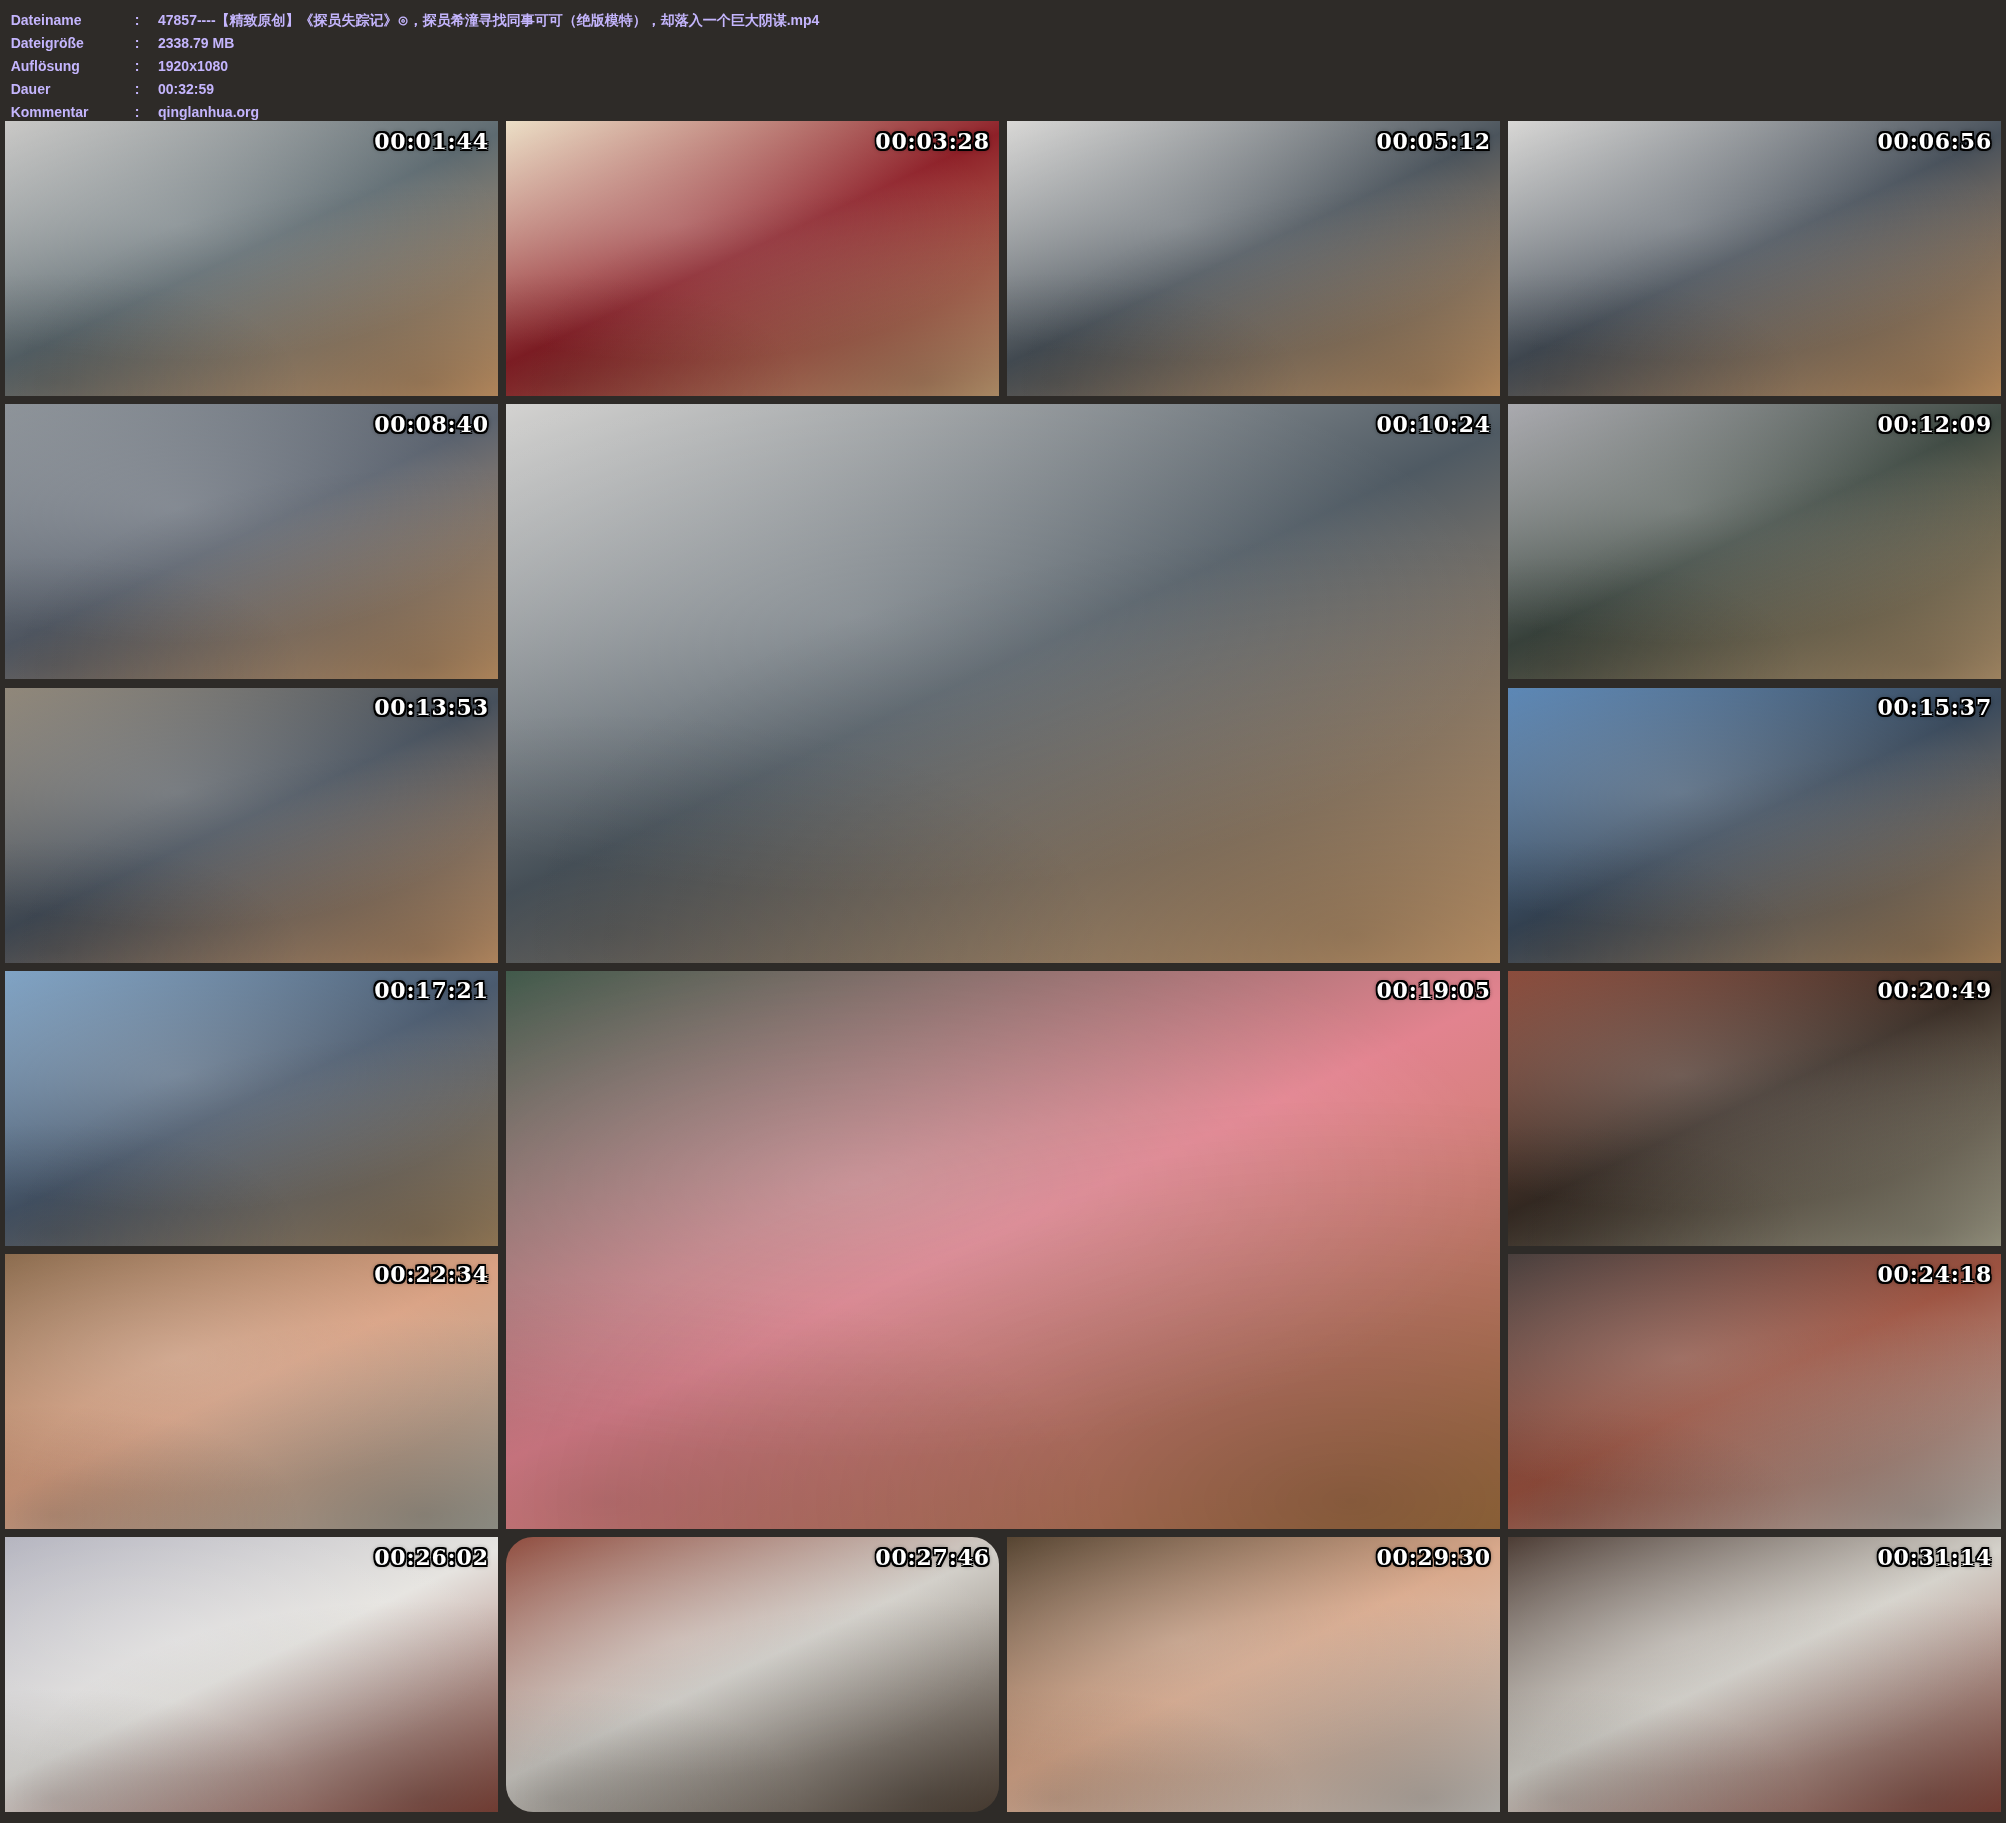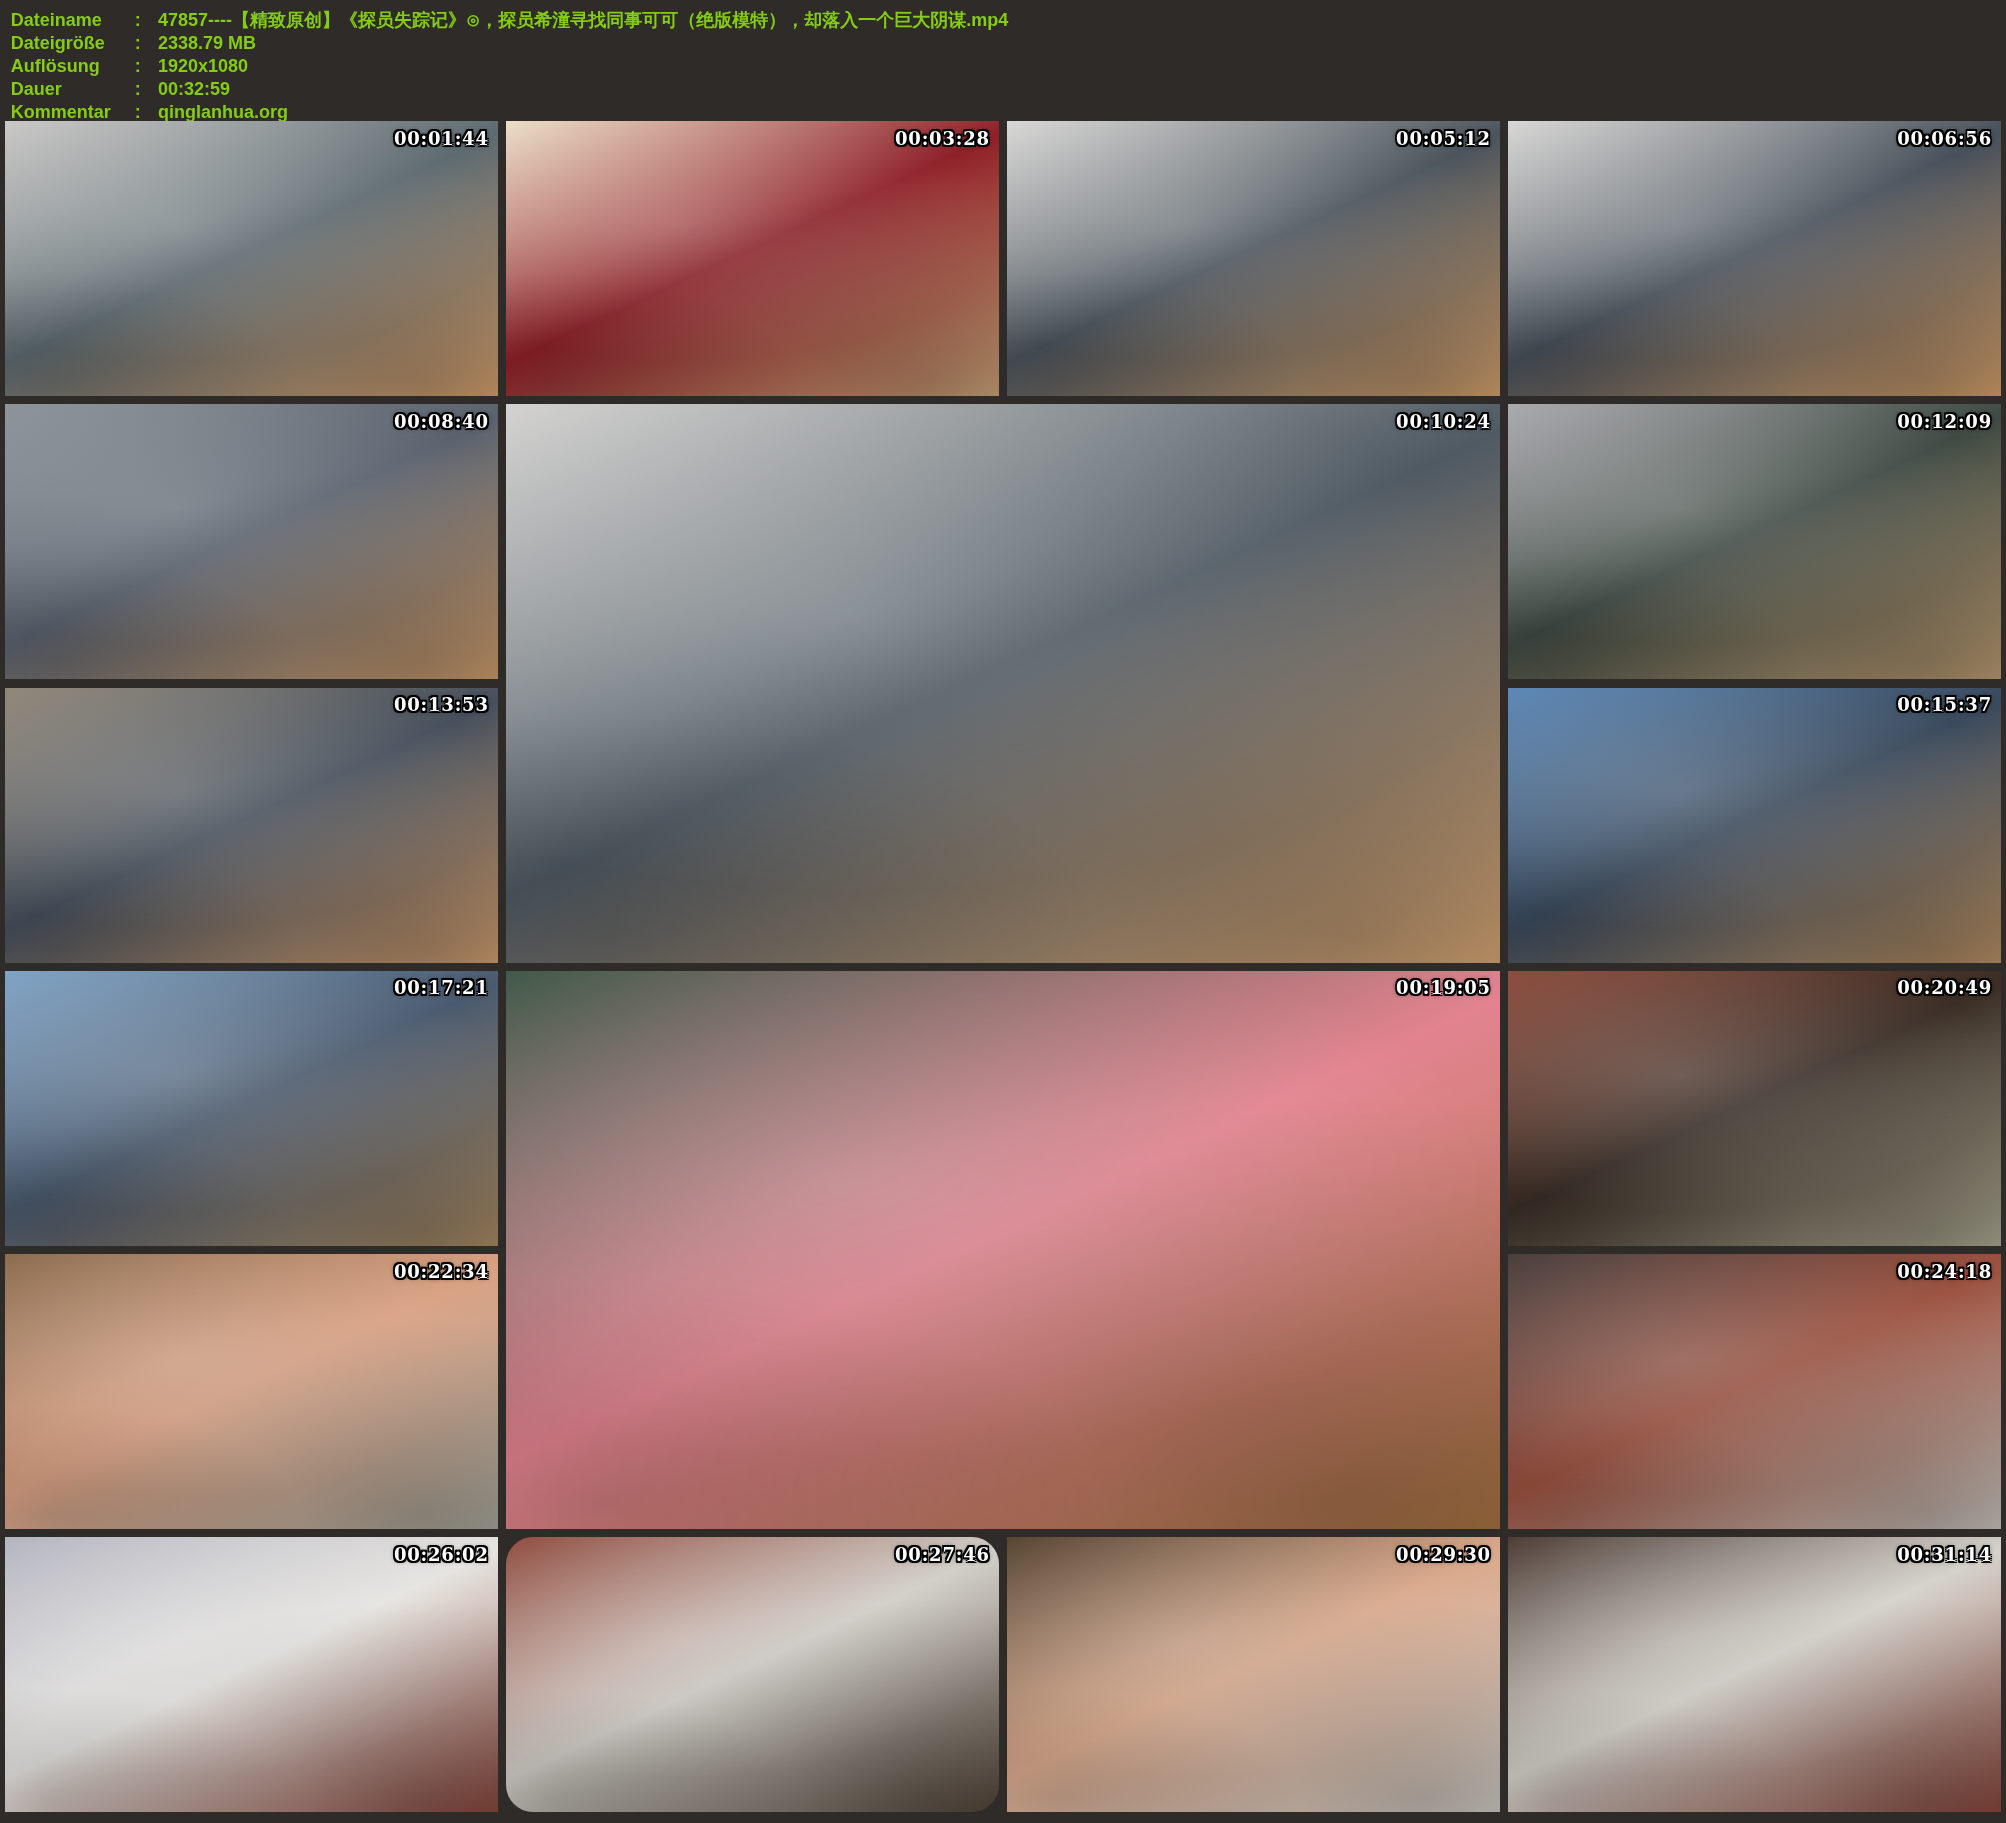--- a/index.html
+++ b/index.html
@@ -20,23 +20,23 @@
     height: 121px;
     box-sizing: border-box;
   }
   .info-row {
     display: flex;
     align-items: baseline;
     line-height: 23px;
     white-space: nowrap;
   }
   .info-label, .info-sep, .info-value {
-    font-size: 18px;
+    font-size: 14px;
     font-weight: bold;
-    color: #84cc16;
+    color: #c4b5fd;
   }
   .info-label { width: 124px; flex: 0 0 124px; }
   .info-sep   { width: 15px;  flex: 0 0 15px; }
   .info-value { margin-left: 8.3px; }
 
   
   .sheet {
     margin: 0 5px;
     display: grid;
     grid-template-columns: repeat(4, 1fr);
@@ -75,21 +75,21 @@
       radial-gradient(140% 120% at 85% 95%, rgba(0,0,0,0.28), rgba(0,0,0,0) 60%),
       radial-gradient(100% 80% at 10% 95%, rgba(0,0,0,0.18), rgba(0,0,0,0) 50%);
   }
   .ts {
     position: absolute;
     top: 6.6px;
     right: 9px;
     z-index: 2;
     font-family: "DejaVu Serif", serif;
     font-weight: bold;
-    font-size: 18px;
+    font-size: 22px;
     letter-spacing: 0.8px;
     color: #ffffff;
     text-shadow:
       -1.7px -1.7px 0 #000, 1.7px -1.7px 0 #000,
       -1.7px  1.7px 0 #000, 1.7px  1.7px 0 #000,
       -1.7px  0   0 #000, 1.7px  0   0 #000,
        0   -1.7px 0 #000, 0    1.7px 0 #000,
        0    0   5px rgba(0,0,0,0.9);
   }
 </style>

